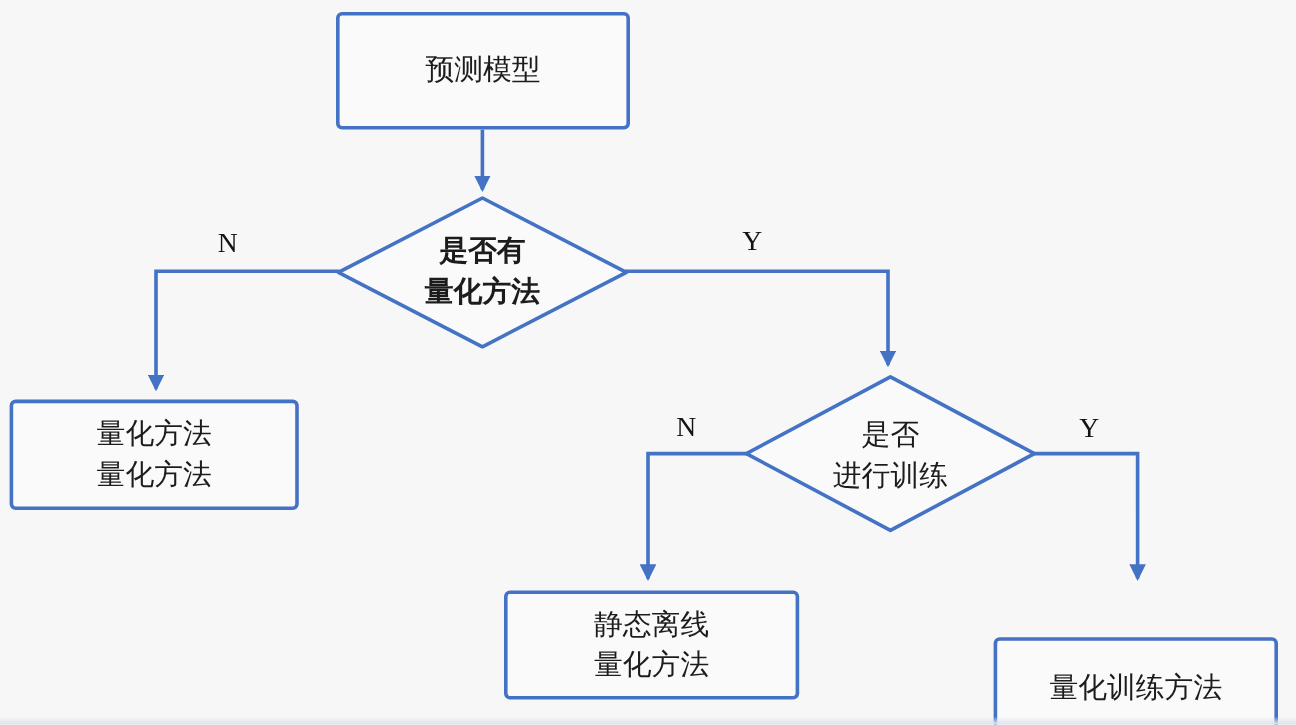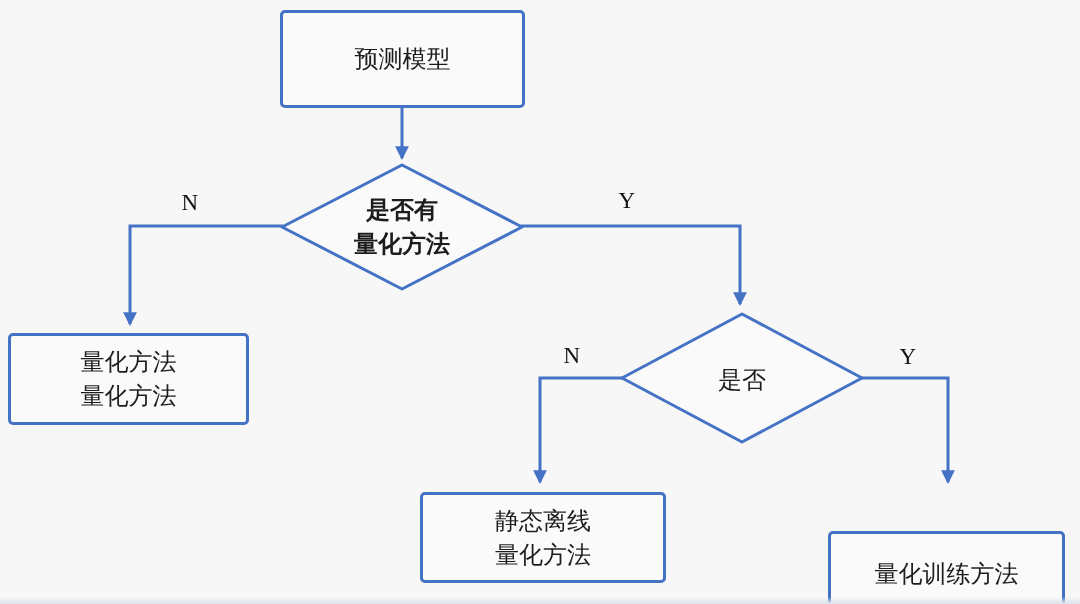--- a/index.html
+++ b/index.html
@@ -104,20 +104,21 @@
     <span>量化训练方法</span>
   </div>
 
   <div class="diamond-text" style="left:402px; top:227px;font-weight:bold;">
     <span>是否有</span>
     <span>量化方法</span>
   </div>
 
   <div class="diamond-text" style="left:742px; top:380px;">
     <span>是否</span>
+    <span>进行训练</span>
   </div>
 
   <div class="edge-label" style="left:190px; top:203px;">N</div>
   <div class="edge-label" style="left:627px; top:201px;">Y</div>
   <div class="edge-label" style="left:572px; top:356px;">N</div>
   <div class="edge-label" style="left:908px; top:357px;">Y</div>
 
 </div>
 
 </body></html>

